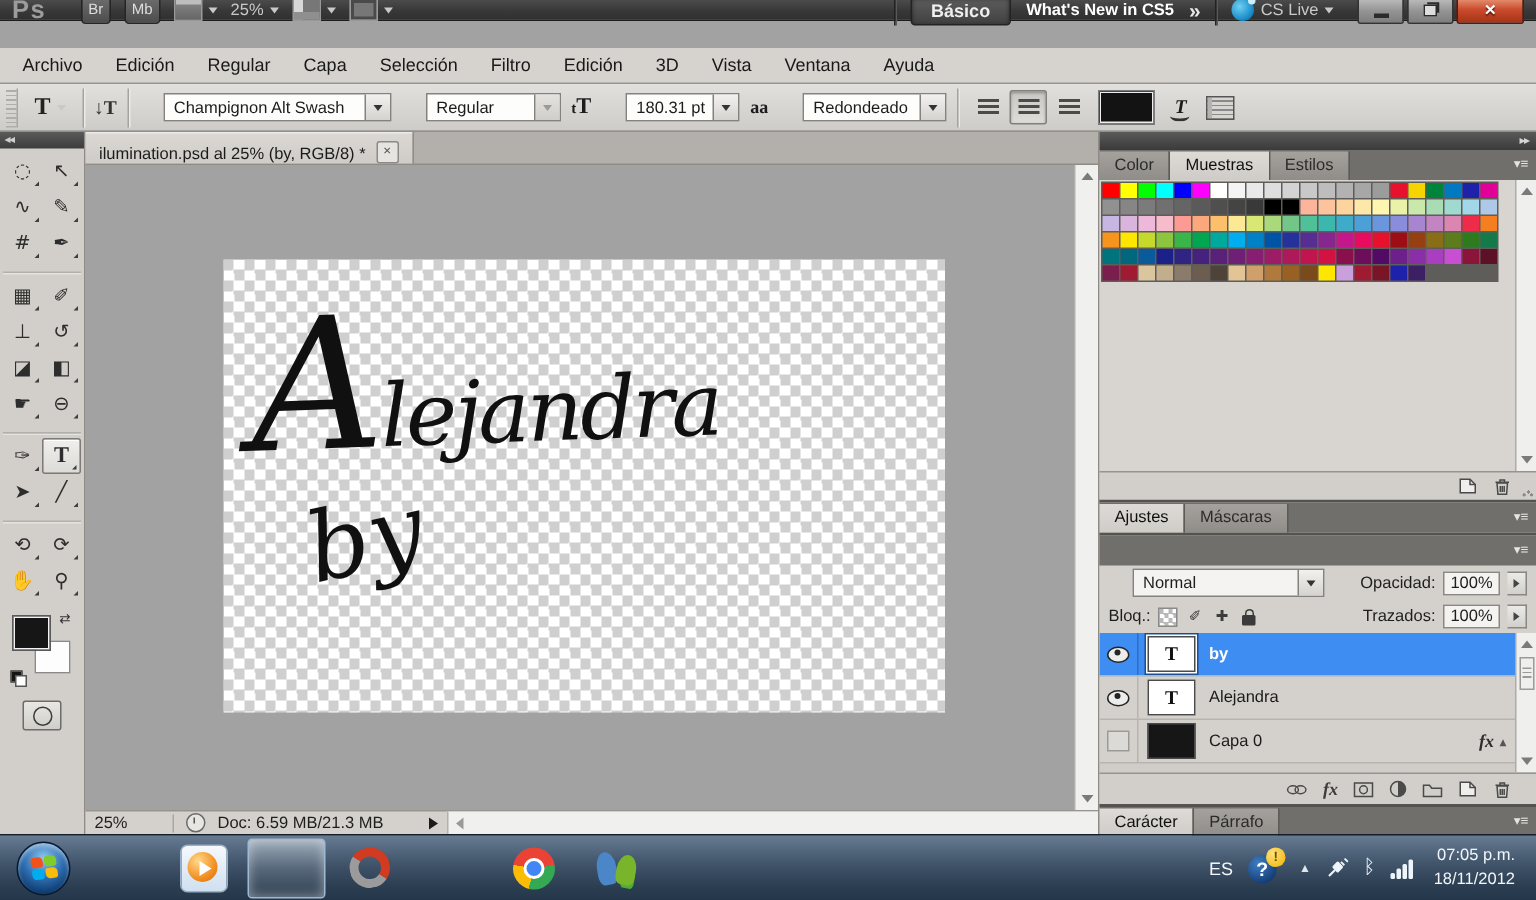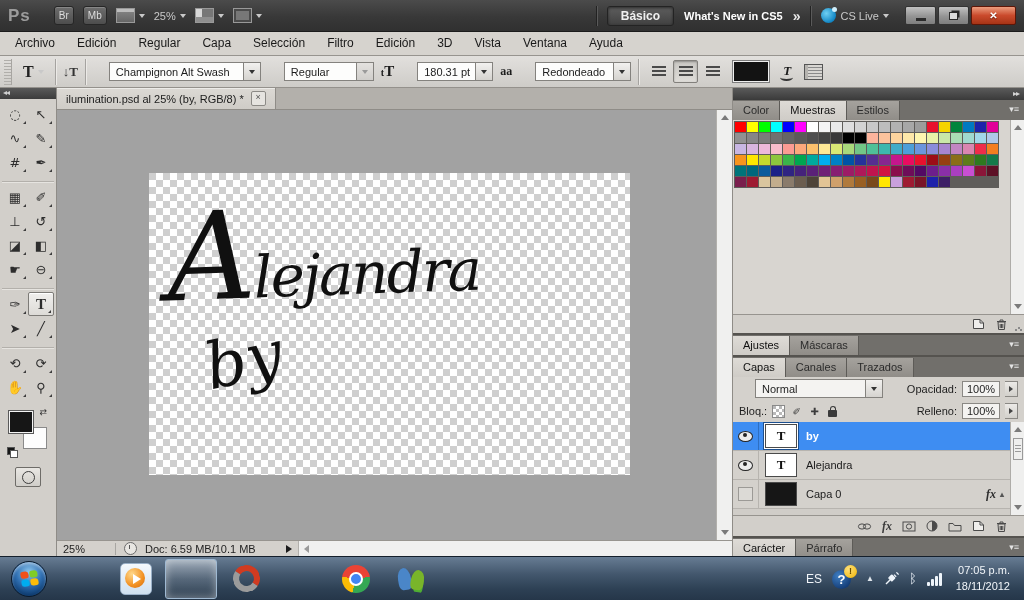--- a/index.html
+++ b/index.html
@@ -1,19 +1,19 @@
 <!DOCTYPE html>
 <html><head>
 <meta charset="utf-8">
 <style>
   html,body{margin:0;padding:0;background:#000;}
   #screen{position:relative;width:1024px;height:600px;overflow:hidden;
     font-family:"Liberation Sans",sans-serif;background:#a2a2a2;-webkit-font-smoothing:antialiased;}
   
-  #titlebar{position:absolute;left:0;top:0;width:1024px;height:32px;
+  #titlebar{position:absolute;left:0;top:0;width:1024px;height:14px;
     background:linear-gradient(#4b4b4b,#383838 55%,#303030);border-bottom:1px solid #1c1c1c;
     display:flex;align-items:center;gap:9px;padding:0 8px;box-sizing:border-box;}
   #ps-logo{font-size:17px;font-weight:bold;color:#9c9c9c;letter-spacing:1px;margin-right:14px;}
   .tb-chip{height:17px;padding:0 4px;border:1px solid #262626;border-radius:3px;color:#ddd;
     font-size:10px;font-weight:normal;display:flex;align-items:center;
     background:linear-gradient(#6e6e6e,#4d4d4d);box-shadow:inset 0 1px 0 rgba(255,255,255,.18);}
   .tb-drop{display:flex;align-items:center;gap:4px;color:#c9c9c9;font-size:11px;}
   .caret{width:0;height:0;border-left:3px solid transparent;border-right:3px solid transparent;border-top:4px solid #c9c9c9;}
   .icon-extras{width:17px;height:13px;border:1px solid #999;background:
     linear-gradient(#888,#666);box-shadow:inset 0 3px 0 #bdbdbd;}
@@ -84,21 +84,21 @@
   #swap-colors{position:absolute;right:2px;top:-2px;font-size:9px;color:#333;}
   #mini-chips{position:absolute;left:0;bottom:-8px;width:11px;height:10px;}
   #mini-chips .mfg{position:absolute;left:0;top:0;width:6px;height:6px;background:#161616;border:1px solid #555;}
   #mini-chips .mbg{position:absolute;left:3px;top:3px;width:6px;height:6px;background:#fff;border:1px solid #555;}
   #quickmask{width:24px;height:18px;margin:18px auto 0;border:1px solid #6e6c68;border-radius:2px;
     background:linear-gradient(#e9e7e3,#d0cec9);display:flex;align-items:center;justify-content:center;}
   #quickmask .qm-circle{width:11px;height:11px;border:1.5px solid #3d3d3d;border-radius:50%;}
   
   #doctabbar{position:absolute;left:57px;top:88px;right:292px;height:22px;background:#b3b0ab;
     border-bottom:1px solid #8f8c87;display:flex;align-items:flex-end;box-sizing:border-box;}
-  .doctab{height:21px;display:flex;align-items:center;gap:7px;padding:0 9px;font-size:11px;color:#1b1b1b;
+  .doctab{height:21px;display:flex;align-items:flex-end;gap:7px;padding:0 9px;font-size:11px;color:#1b1b1b;
     background:linear-gradient(#dcd9d4,#cfccc7);border-right:1px solid #8f8c87;box-shadow:inset 0 1px 0 #ecebe8;}
   .doctab-close{width:13px;height:13px;border:1px solid #8c8a86;border-radius:2px;background:#e6e4e0;
     font-size:9px;line-height:11px;text-align:center;color:#555;}
   #canvas{position:absolute;left:57px;top:110px;right:308px;bottom:60px;background:#a2a2a2;overflow:hidden;}
   #checker{position:absolute;left:92px;top:63px;width:481px;height:302px;
     background:conic-gradient(#ffffff 0 25%,#cfcfcf 0 50%,#ffffff 0 75%,#cfcfcf 0) 0 0/14px 14px;}
   #script-main{position:absolute;left:18px;top:26px;font-family:"DejaVu Serif",serif;font-style:italic;
     font-size:58px;line-height:.9;color:#101010;transform:rotate(-2deg);letter-spacing:-2px;}
   #script-main::first-letter{font-size:122px;}
   #script-by{position:absolute;left:56px;top:150px;font-family:"DejaVu Serif",serif;font-style:italic;
@@ -446,21 +446,21 @@
     </div>
   </div>
   <div id="vscroll">
     <span class="varrow up"></span>
     <span class="varrow down"></span>
   </div>
 
   <div id="statusbar">
     <span id="status-zoom">25%</span>
     <span id="status-icon"></span>
-    <span id="status-doc">Doc: 6.59 MB/10.1 MB</span>
+    <span id="status-doc">Doc: 6.59 MB/21.3 MB</span>
     <span id="status-flyout"></span>
     <span id="hscroll">
         <span class="harrow"></span>
       </span>
   </div>
 
   <div id="dock">
     <div id="dock-collapse">▸▸</div>
 
     <div class="tabbar">
@@ -627,25 +627,20 @@
     <div class="tabbar">
       <span id="adjust-tabs" style="display:flex">
           <div class="ptab active">Ajustes</div>
           <div class="ptab">Máscaras</div>
         </span>
       <span class="panel-menu">▾≡</span>
     </div>
 
     <div class="dock-gap"></div>
     <div class="tabbar">
-      <span id="layer-tabs" style="display:flex">
-          <div class="ptab active">Capas</div>
-          <div class="ptab">Canales</div>
-          <div class="ptab">Trazados</div>
-        </span>
       <span class="panel-menu">▾≡</span>
     </div>
     <div class="blend-row">
       <span class="combo" id="blend-combo">
         <span class="val">Normal</span>
         <span class="cbtn">
             <span class="caret"></span>
           </span>
       </span>
       <span class="rlabel">Opacidad:</span>
@@ -657,21 +652,21 @@
     <div class="blend-row" style="height:22px">
       <span>Bloq.:</span>
       <span class="lock-icons">
         <span class="lk lk-transp"></span>
         <span class="lk">✐</span>
         <span class="lk">✚</span>
         <span class="lk">
             <span class="lk-lock"></span>
           </span>
       </span>
-      <span class="rlabel">Relleno:</span>
+      <span class="rlabel">Trazados:</span>
       <span class="spin-field">100%</span>
       <span class="spin-btn">
           <i></i>
         </span>
     </div>
     <div id="layer-list">
       <div class="layer-row selected">
           <div class="eye-box">
             <span class="eye"></span>
           </div>

